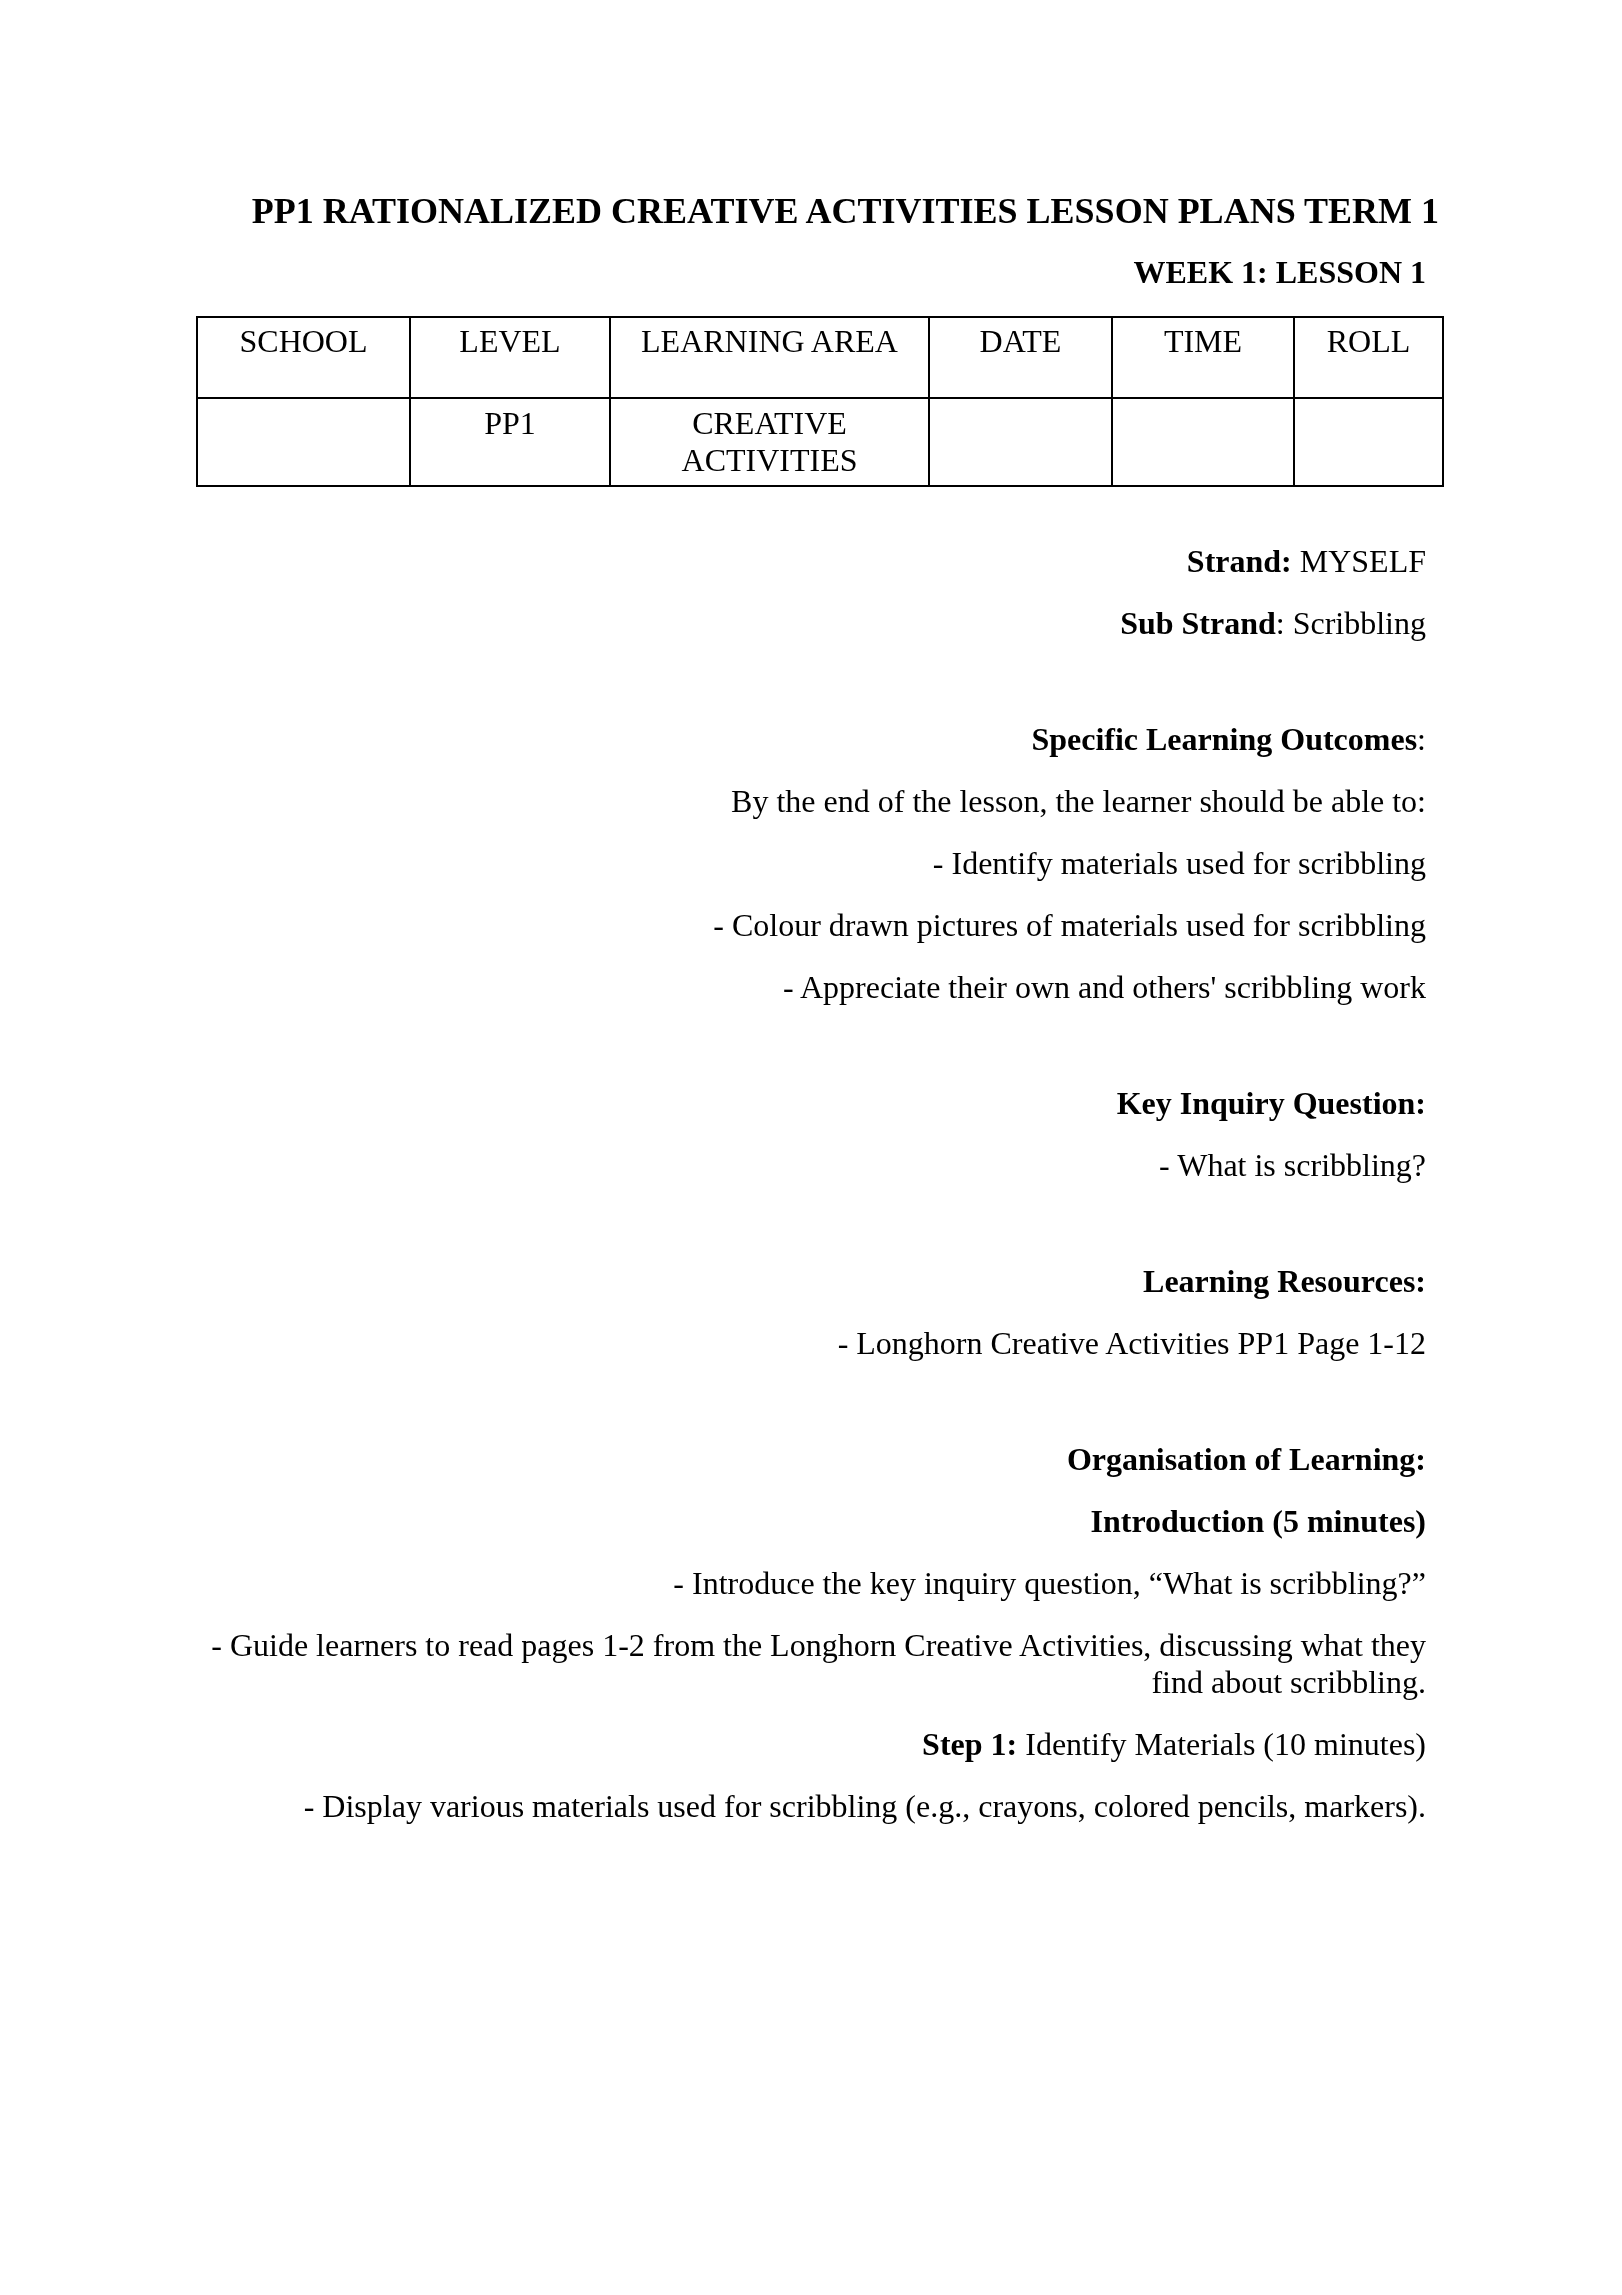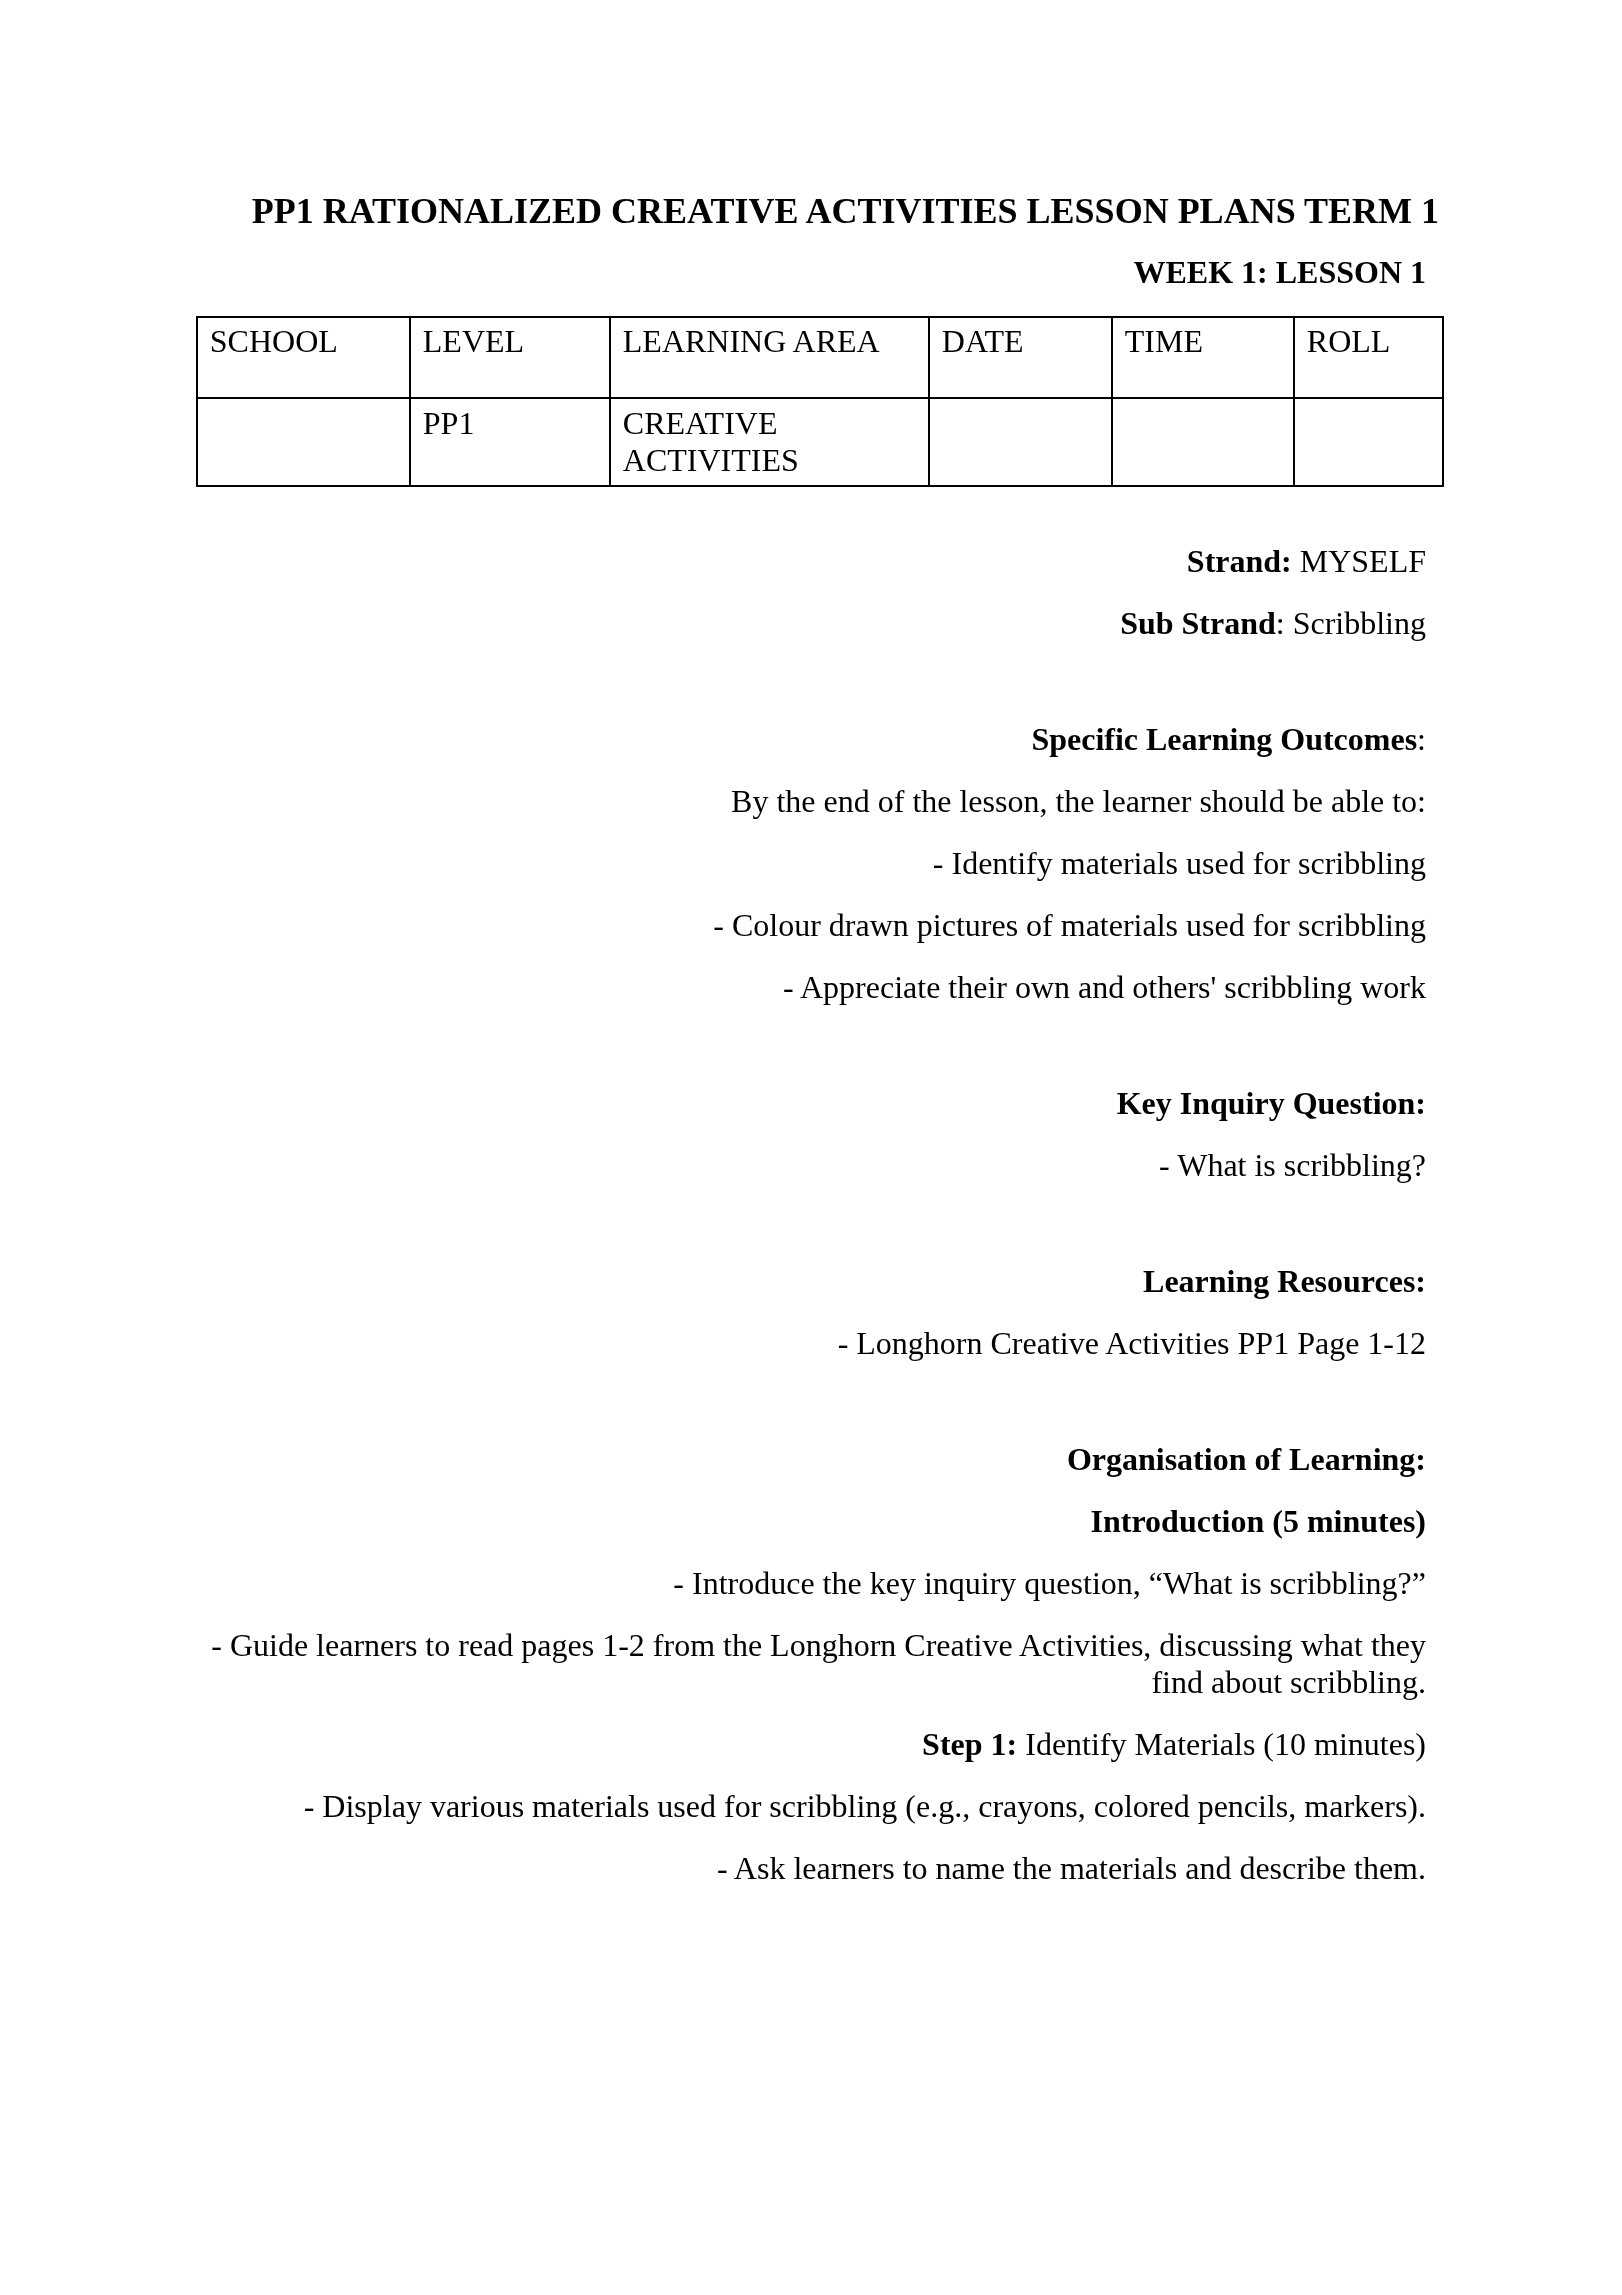--- a/index.html
+++ b/index.html
@@ -30,20 +30,21 @@
   }
   .doc p.b { font-weight: bold; }
   .doc p .lbl { font-weight: bold; }
   .doc p .rest { font-weight: normal; }
   .doc p.gap { margin-top: 79px; }
   table.info {
     border-collapse: collapse;
     table-layout: fixed;
     width: 1246px;
     margin: 2.6px 0 56px 0;
+    text-align: center;
   }
   table.info td {
     border-left: 2px solid #000;
     border-right: 2px solid #000;
     border-top: 2.6px solid #000;
     border-bottom: 2.6px solid #000;
     padding: 5.2px 11.8px;
     vertical-align: top;
     font-size: 32px;
     line-height: 37px;
@@ -111,16 +112,15 @@
   <p class="b gap">Organisation of Learning:</p>
   <p class="b">Introduction (5 minutes)</p>
 
   <p>- Introduce the key inquiry question, “What is scribbling?”</p>
   <p>- Guide learners to read pages 1-2 from the Longhorn Creative Activities, discussing what they find about scribbling.</p>
 
 
   <p><span class="lbl">Step 1:</span><span class="rest"> Identify Materials (10 minutes)</span></p>
 
   <p>- Display various materials used for scribbling (e.g., crayons, colored pencils, markers).</p>
-  <p>- Ask learners to name the materials and describe them.</p>
 
 </div>
 
 
 </body></html>

